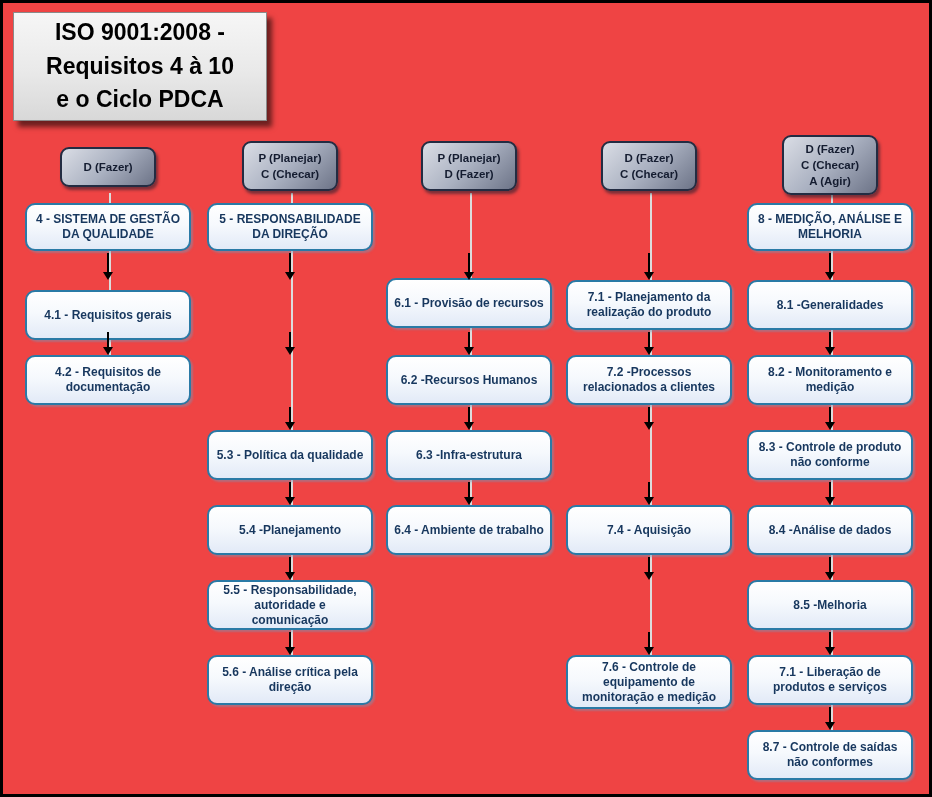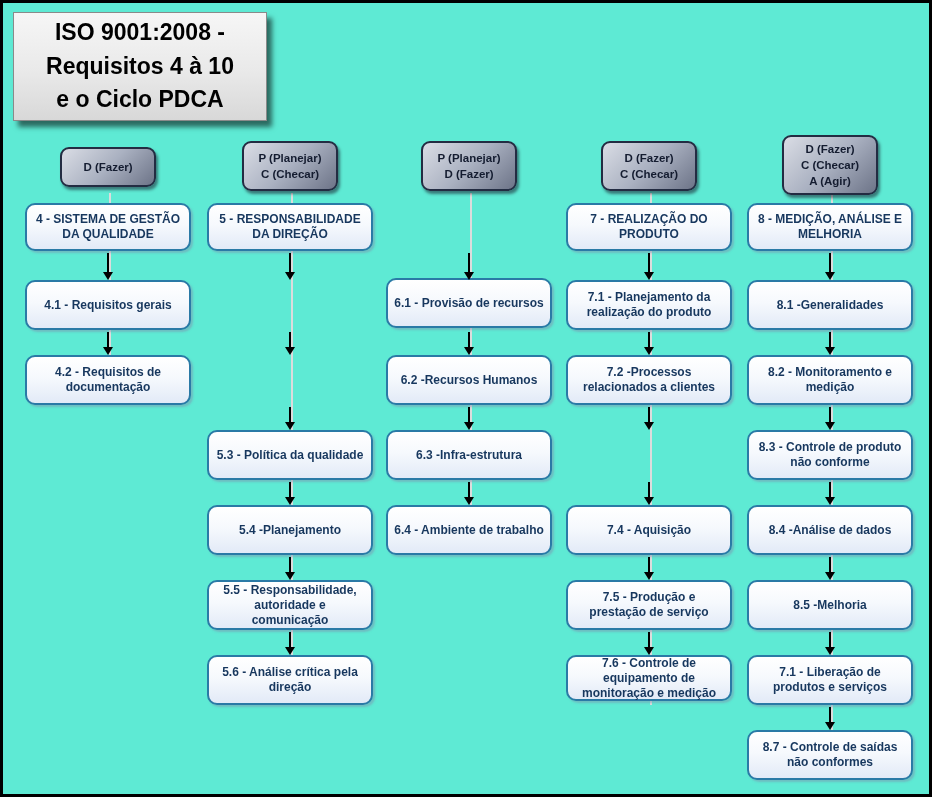--- a/index.html
+++ b/index.html
@@ -1,20 +1,20 @@
 <!DOCTYPE html>
 <html><head>
 <meta charset="utf-8">
 <style>
   html,body { margin:0; padding:0; background:#fff; }
   body { font-family:"Liberation Sans", sans-serif; }
 
   .frame {
     position:relative; width:932px; height:797px;
-    background:#5eead4; border:3px solid #000; box-sizing:border-box;
+    background:#ef4444; border:3px solid #000; box-sizing:border-box;
     overflow:hidden;
   }
 
   
   .title-box {
     position:absolute; left:10px; top:9px; width:252px; height:107px;
     background:linear-gradient(180deg,#f6f6f6 0%,#e9e9e9 55%,#d8d8d8 100%);
     border:1px solid #8a8a8a;
     box-shadow:5px 6px 5px rgba(0,0,0,0.55);
     display:flex; align-items:center; justify-content:center;
@@ -76,21 +76,21 @@
 
   <div class="title-box">ISO 9001:2008 -
 Requisitos  4 à 10
 e o Ciclo PDCA</div>
 
   <div class="col" style="left:22px">
     <div class="guide" style="top:60px;height:212px"></div>
     <div class="pdca-box h1">D (Fazer)</div>
     <div class="node main">4 - SISTEMA DE GESTÃO DA QUALIDADE</div>
     <div class="arrow" style="top:120px;height:19px"></div>
-    <div class="node item" style="top:147px">4.1 - Requisitos gerais</div>
+    <div class="node item" style="top:157px">4.1 - Requisitos gerais</div>
     <div class="arrow" style="top:199px;height:15px"></div>
     <div class="node item" style="top:222px">4.2 - Requisitos de documentação</div>
   </div>
 
   <div class="col" style="left:204px">
     <div class="guide" style="top:60px;height:512px"></div>
     <div class="pdca-box h2">P (Planejar)
 C (Checar)</div>
     <div class="node main">5 - RESPONSABILIDADE DA DIREÇÃO</div>
     <div class="arrow" style="top:120px;height:19px"></div>
@@ -116,32 +116,30 @@
     <div class="arrow" style="top:274px;height:15px"></div>
     <div class="node item" style="top:297px">6.3 -Infra-estrutura</div>
     <div class="arrow" style="top:349px;height:15px"></div>
     <div class="node item" style="top:372px">6.4 - Ambiente de trabalho</div>
   </div>
 
   <div class="col" style="left:563px">
     <div class="guide" style="top:60px;height:512px"></div>
     <div class="pdca-box h2">D (Fazer)
 C (Checar)</div>
-    <div class="node main">7 - REALIZAÇÃO DO PRODUTO</div>
     <div class="arrow" style="top:120px;height:19px"></div>
     <div class="node item" style="top:147px">7.1 - Planejamento da realização do produto</div>
     <div class="arrow" style="top:199px;height:15px"></div>
     <div class="node item" style="top:222px">7.2 -Processos relacionados a clientes</div>
     <div class="arrow" style="top:274px;height:15px"></div>
     <div class="arrow" style="top:349px;height:15px"></div>
     <div class="node item" style="top:372px">7.4 - Aquisição</div>
     <div class="arrow" style="top:424px;height:15px"></div>
-    <div class="node item" style="top:447px">7.5 - Produção e prestação de serviço</div>
     <div class="arrow" style="top:499px;height:15px"></div>
-    <div class="node item" style="top:522px;height:46px">7.6 - Controle de equipamento de monitoração e medição</div>
+    <div class="node item" style="top:522px;height:54px">7.6 - Controle de equipamento de monitoração e medição</div>
   </div>
 
   <div class="col" style="left:744px">
     <div class="guide" style="top:60px;height:587px"></div>
     <div class="pdca-box h3">D (Fazer)
 C (Checar)
 A (Agir)</div>
     <div class="node main">8 - MEDIÇÃO, ANÁLISE E MELHORIA</div>
     <div class="arrow" style="top:120px;height:19px"></div>
     <div class="node item" style="top:147px">8.1 -Generalidades</div>

